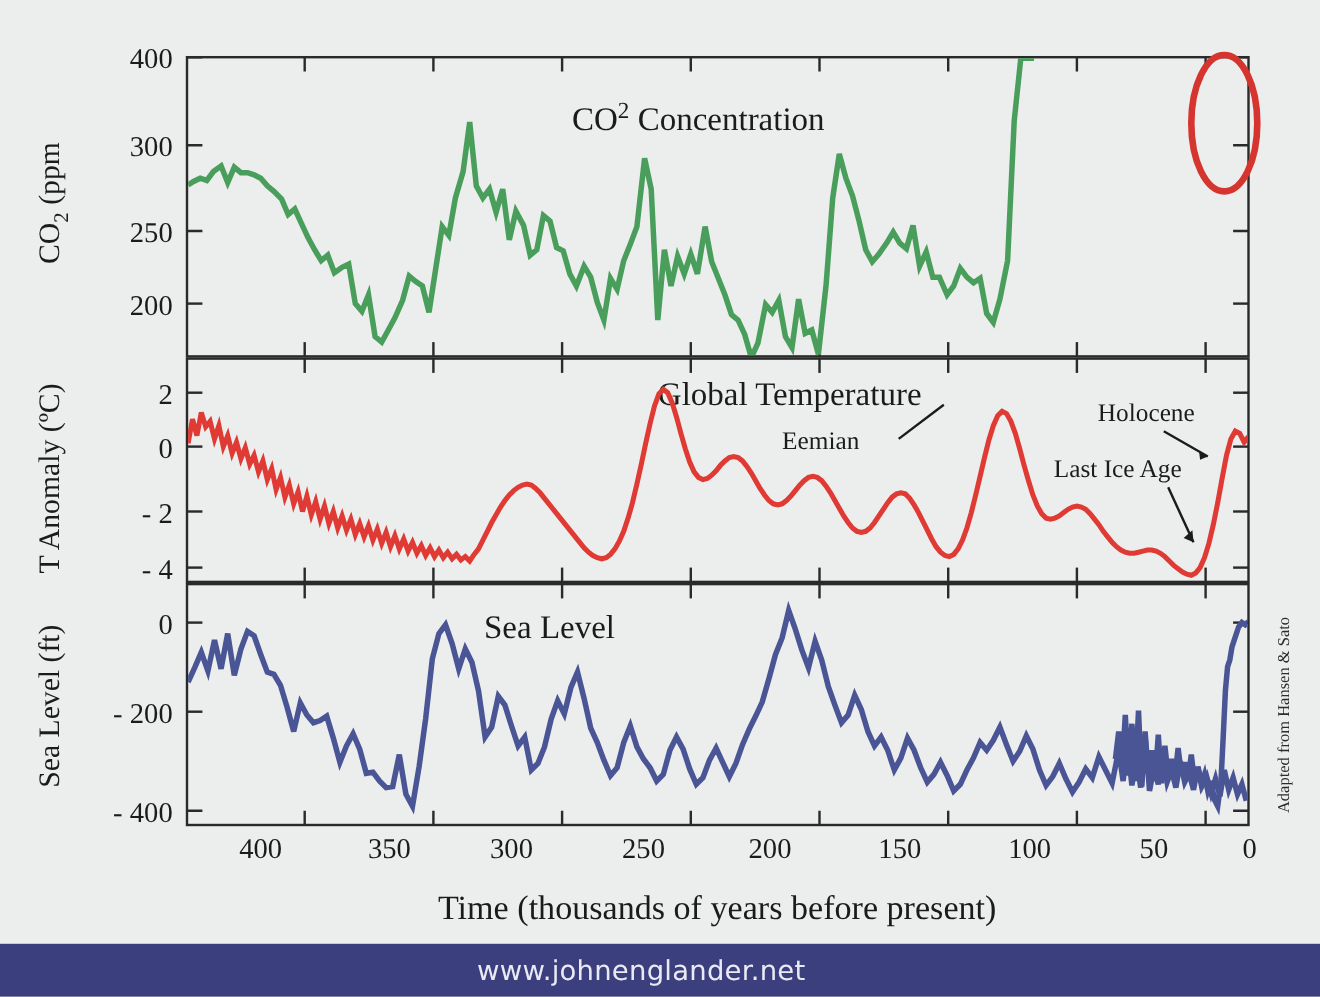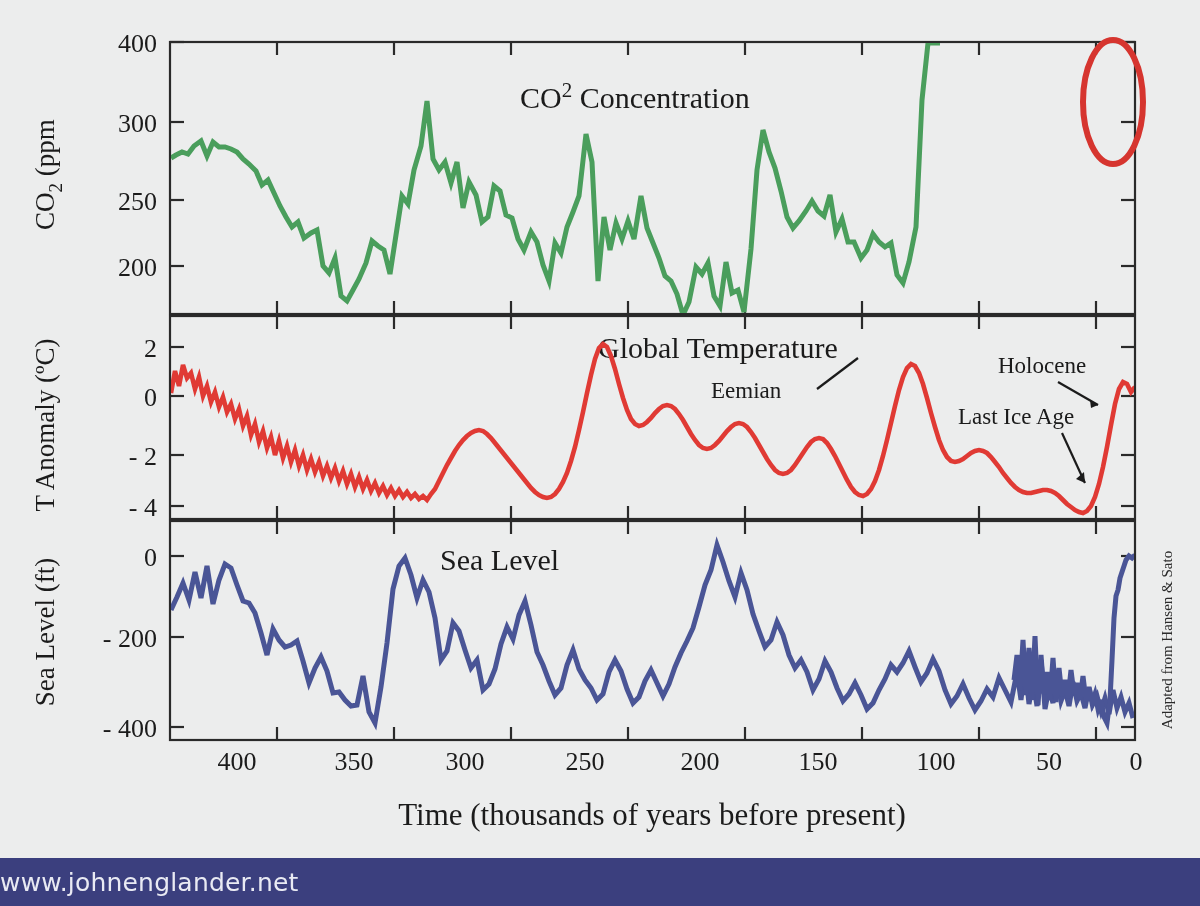--- a/index.html
+++ b/index.html
@@ -5,27 +5,27 @@
   html,body{margin:0;padding:0;}
   body{
     width:1200px;height:906px;
     background:#eceded;
     font-family:"Liberation Serif", serif;
     color:#1b1b1b;
     overflow:hidden;
     position:relative;
   }
   #figure{
-    position:absolute;left:0;top:0;width:1200px;height:852px;
+    position:absolute;left:0;top:10px;width:1200px;height:852px;
     background:#eceded;
   }
   #footer-bar{
     position:absolute;left:0;top:858px;width:1200px;height:48px;
     background:#3b3f7e;
-    display:flex;align-items:center;justify-content:flex-start;
+    display:flex;align-items:center;justify-content:center;
   }
   #footer-bar .url{
     color:#e9eaf3;
     font-family:"DejaVu Sans", sans-serif;
     font-size:25px;
     letter-spacing:.2px;
     padding-right:34px;
   }
   svg{display:block;}
   .axtext{font-family:"Liberation Serif", serif; fill:#1b1b1b;}

